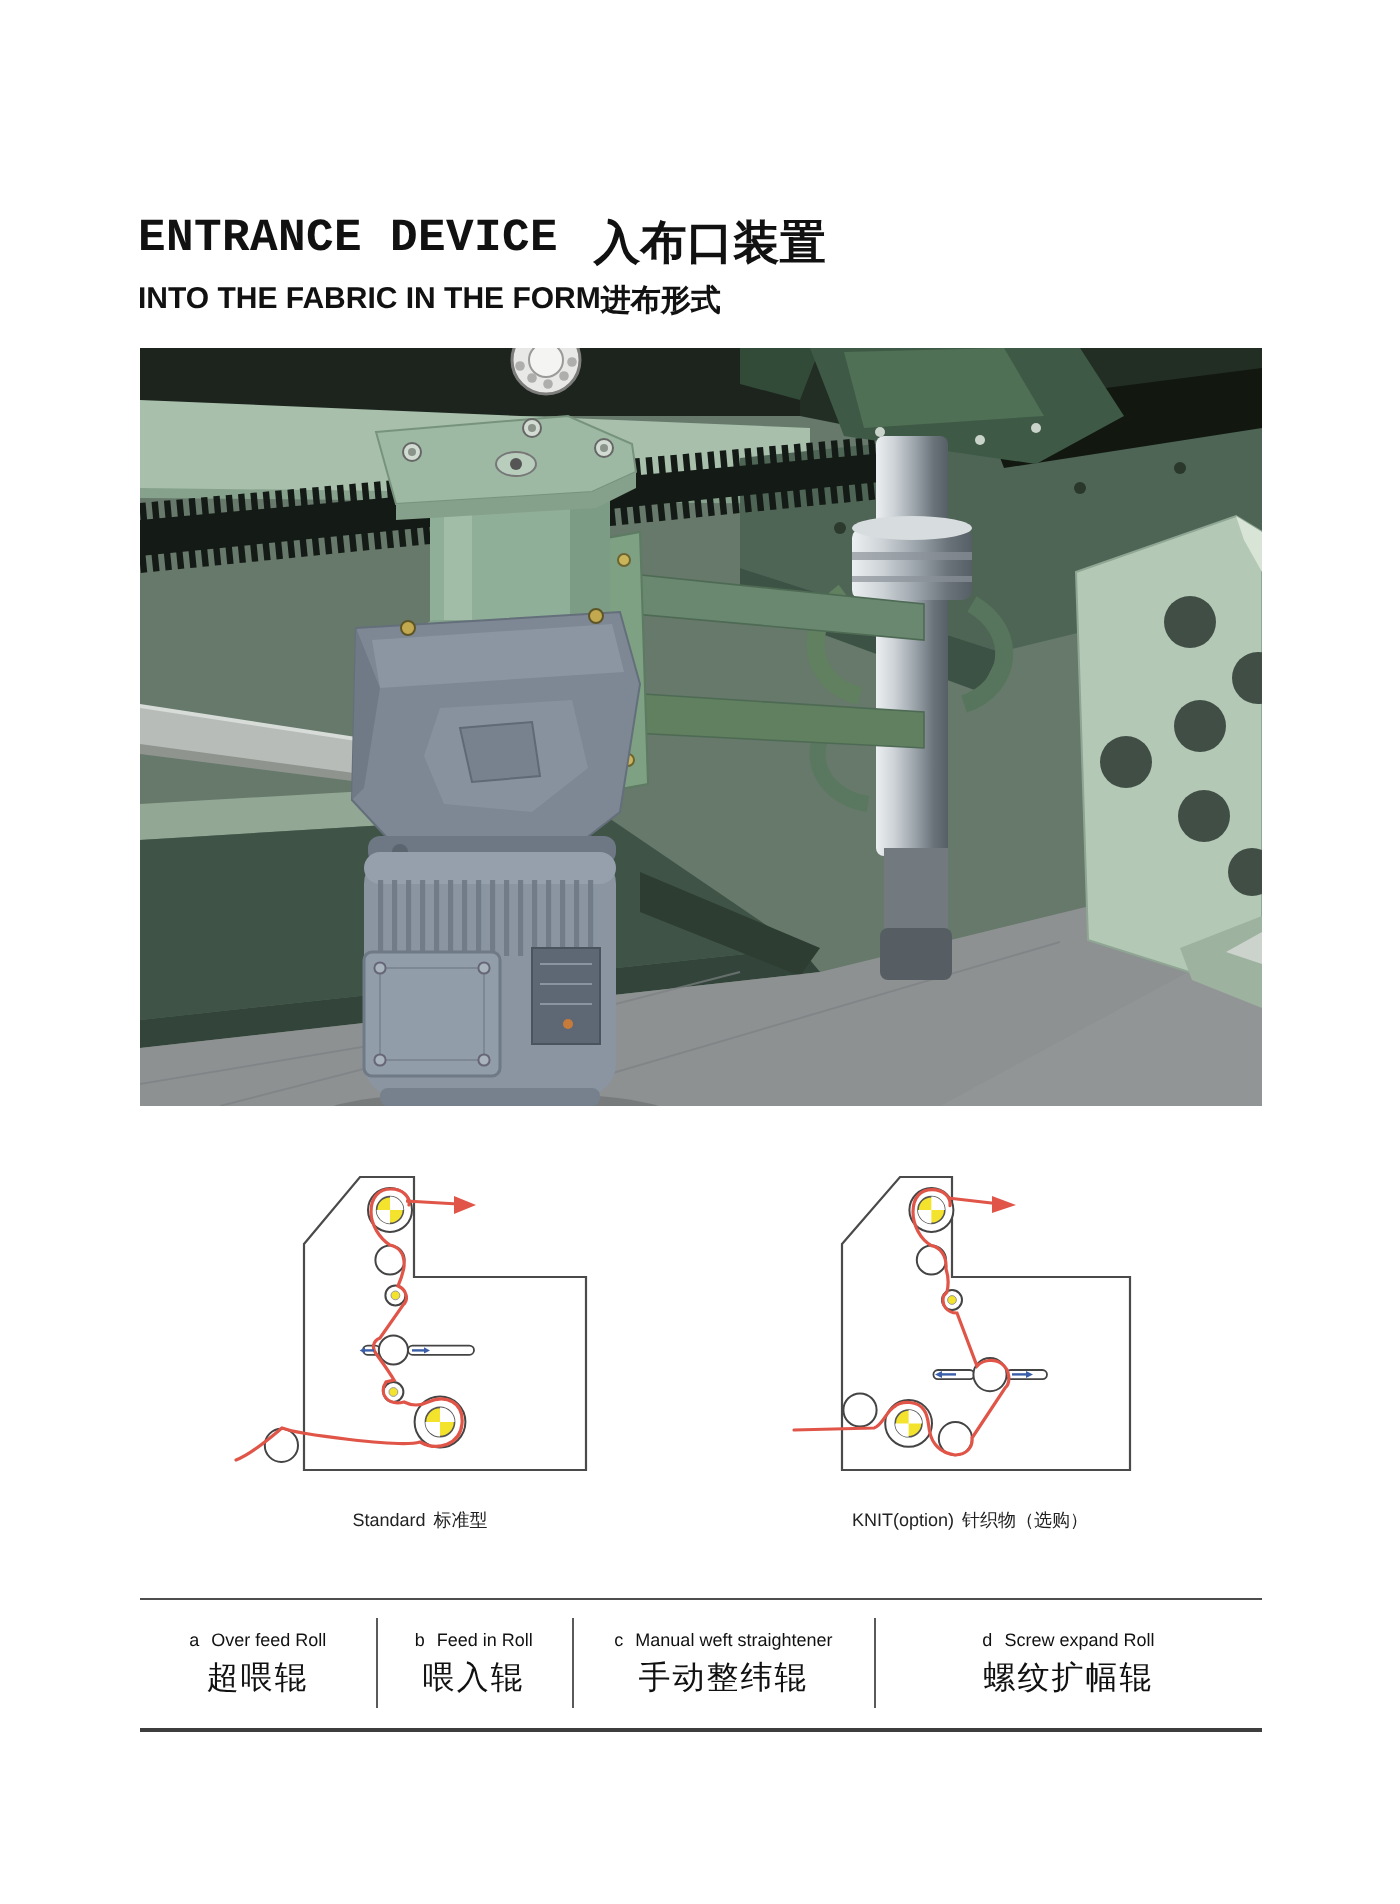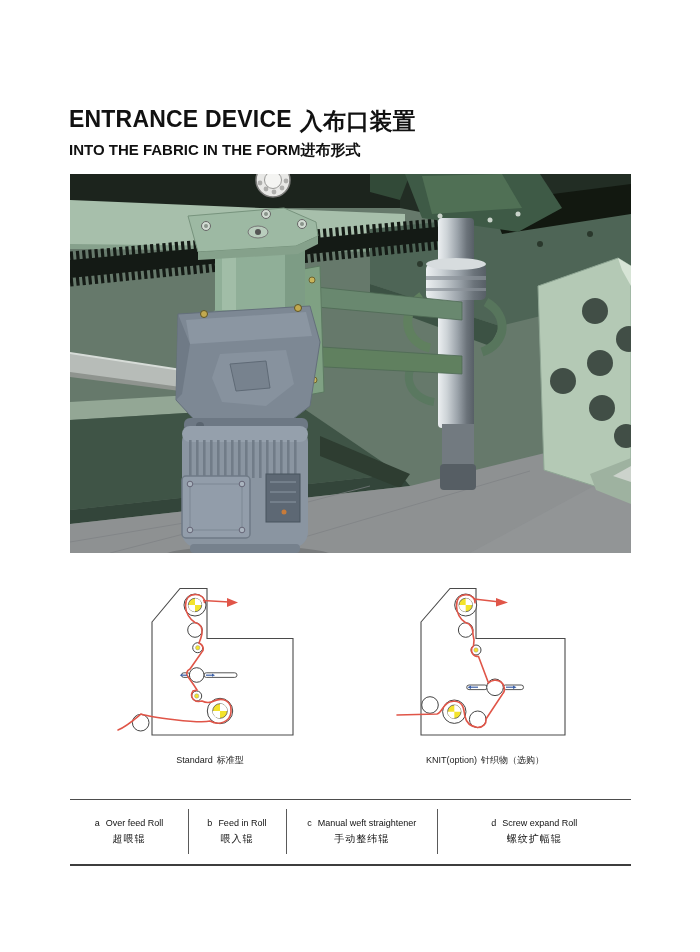--- a/index.html
+++ b/index.html
@@ -1,22 +1,22 @@
 <!DOCTYPE html>
 <html><head>
 <meta charset="utf-8">
 <style>
   html,body { margin:0; padding:0; background:#ffffff; }
   .page {
     position:relative; width:700px; height:952px; background:#ffffff;
     font-family:"Liberation Sans", sans-serif; overflow:hidden; color:#111;
   }
   .title-row {
-    position:absolute; left:69px; top:106px; display:flex; gap:8px;
-    font-size:23px; font-weight:bold; letter-spacing:0.2px; white-space:nowrap;
+    position:absolute; left:69px; top:106px; display:flex; gap:18px;
+    font-size:23px; font-weight:bold; letter-spacing:0.2px; white-space:nowrap;font-family:Liberation Mono, monospace;
   }
   .subtitle-row {
     position:absolute; left:69px; top:141px; display:flex; 
     font-size:15px; font-weight:bold; white-space:nowrap;
   }
   .photo { position:absolute; left:70px; top:174px; width:561px; height:379px; }
   .diagram-std  { position:absolute; left:110px; top:580px; }
   .diagram-knit { position:absolute; left:385px; top:580px; }
   .diag-label {
     position:absolute; top:754px; font-size:9px; color:#222;
@@ -36,21 +36,21 @@
   }
   .legend-cell.c1 { flex:0 0 21%; }
   .legend-cell.c2 { flex:0 0 17.5%; }
   .legend-cell.c3 { flex:0 0 27%; }
   .legend-cell.c4 { flex:0 0 34.5%; }
   .legend-cell + .legend-cell::before {
     content:""; position:absolute; left:0; top:9px; bottom:10px; width:1px; background:#5a5a5a;
   }
   .cell-en { font-size:9px; color:#111; }
   .cell-en .key { margin-right:6px; }
-  .cell-cn { font-size:10px; color:#111; letter-spacing:1px; }
+  .cell-cn { font-size:16px; color:#111; letter-spacing:1px; }
 </style>
 </head>
 <body>
 
 <div class="page">
 
   <div class="title-row">
     <span>ENTRANCE DEVICE</span>
     <span>入布口装置</span>
   </div>

